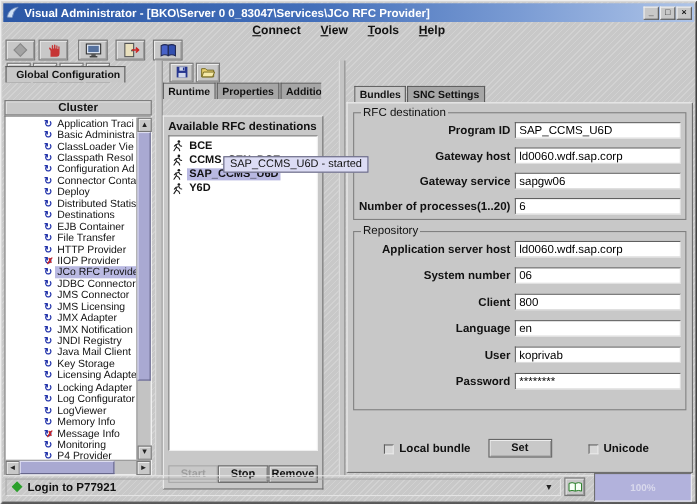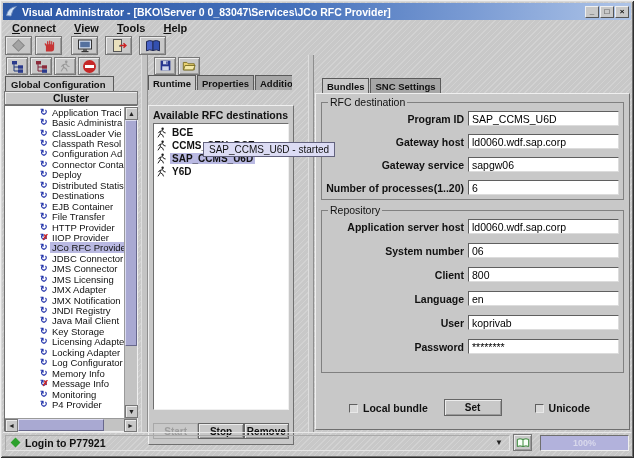--- a/index.html
+++ b/index.html
@@ -5,21 +5,21 @@
   * { margin:0; padding:0; box-sizing:border-box; font-family:"Liberation Sans", sans-serif; }
   html,body { background:#9a9a9a; }
   .window {
     position:relative; width:634px; height:458px;
     background-color:#c8c8c8;
     background-image: repeating-linear-gradient(135deg, rgba(255,255,255,.18) 0 1px, transparent 1px 4px);
     box-shadow: inset 1px 1px 0 #efefef, inset -1px -1px 0 #303030,
                 inset 2px 2px 0 #d8d8d8, inset -2px -2px 0 #6e6e6e;
     overflow:hidden; font-size:11px; color:#111;
   }
-  .abs { position:absolute; }
+  .abs { position:absolute;justify-content:center; }
   .sunken { border:1px solid; border-color:#6f6f6f #efefef #efefef #6f6f6f; }
 
   
   .titlebar { left:3px; top:3px; width:628px; height:17px;
     background:linear-gradient(90deg,#2c58a6 0%,#436fba 45%,#7b9cd4 75%,#aec4e8 100%);
     display:flex; align-items:center; padding:0 2px; }
   .titlebar .title-text { color:#fff; font-weight:bold; font-size:10.5px; margin-left:4px;
     white-space:nowrap; overflow:hidden; flex:1; }
   .win-btn { width:14px; height:12px; background:#c8c8c8; border:1px solid;
     border-color:#efefef #555 #555 #efefef; font-size:8px; font-weight:bold; line-height:9px;
@@ -40,21 +40,21 @@
   .minibar { display:flex; align-items:center; }
   .sbtn { width:22px; height:18px; background:#c8c8c8; border:1px solid #777;
     box-shadow: inset 1px 1px 0 #ececec, inset -1px -1px 0 #9a9a9a;
     display:flex; align-items:center; justify-content:center; margin-right:2px; }
   .diamond { width:9px; height:9px; background:#a3a3a3; border:1px solid #8a8a8a; transform:rotate(45deg); }
   .stop-circle { width:13px; height:13px; border-radius:50%; background:#c62828; position:relative; }
   .stop-circle::after { content:""; position:absolute; left:2px; right:2px; top:5px; height:3px; background:#fff; }
 
   
   .left-minibar { left:6px; top:56px; height:20px; }
-  .left-tab { left:5px; top:76px; width:109px; height:15px; background:#c8c8c8;
+  .left-tab { left:5px; top:60px; width:109px; height:15px; background:#c8c8c8;
     border:1px solid #5a5a5a; border-bottom:none; font-weight:bold; font-size:9.5px;
     display:flex; align-items:center; padding-left:5px; white-space:nowrap; overflow:hidden; }
   .cluster-header { left:4px; top:91px; width:134px; height:14px; background:#c8c8c8;
     border:1px solid #777; box-shadow: inset 1px 1px 0 #eee;
     font-weight:bold; font-size:10.5px; display:flex; align-items:center; justify-content:center; }
   .tree-wrap { left:4px; top:105px; width:134px; height:327px; background:#fff; }
   .tree-viewport { position:absolute; left:1px; top:1px; right:13px; bottom:13px;
     background:#fff; overflow:hidden; }
   .tree-row { height:10.45px; display:flex; align-items:center; padding-left:34px;
     font-size:9.5px; white-space:nowrap; }
@@ -138,21 +138,21 @@
   
   .statusbar { left:3px; top:432px; width:628px; height:20px; border-top:1px solid #e8e8e8;
     display:flex; align-items:center; padding:0 2px; }
   .conn-combo { width:505px; height:16px; display:flex; align-items:center;
     border:1px solid; border-color:#aaa #e4e4e4 #e4e4e4 #aaa; padding:0 3px; }
   .green-diamond { width:7px; height:7px; background:#2ca02c; transform:rotate(45deg);
     margin:0 6px 0 3px; flex:0 0 7px; }
   .conn-text { font-weight:bold; font-size:10.5px; flex:1; white-space:nowrap; overflow:hidden; }
   .dd-arrow { font-size:8px; color:#222; padding:0 3px; }
   .log-btn { width:19px; height:17px; margin-left:3px; display:flex; align-items:center; justify-content:center; }
-  .progress { flex:1; height:16px; margin-left:6px; background:#b2b2dc; border:1px solid;
+  .progress { flex:1; height:26px; margin-left:6px; background:#b2b2dc; border:1px solid;
     border-color:#6f6f6f #efefef #efefef #6f6f6f; display:flex; align-items:center;
     justify-content:center; font-size:9px; font-weight:bold; color:#d9d9ec; }
 </style>
 </head>
 <body>
 
 <div class="window">
 
   <div class="abs titlebar">
     <span class="app-icon">
@@ -358,20 +358,24 @@
         <div class="tree-row running">
           <span class="tree-icon"></span>
           <span class="tree-label">Locking Adapter</span>
         </div>
 
         <div class="tree-row running">
           <span class="tree-icon"></span>
           <span class="tree-label">Log Configurator</span>
         </div>
 
+        <div class="tree-row running">
+          <span class="tree-icon"></span>
+          <span class="tree-label">LogViewer</span>
+        </div>
 
         <div class="tree-row running">
           <span class="tree-icon"></span>
           <span class="tree-label">Memory Info</span>
         </div>
 
         <div class="tree-row stopped">
           <span class="tree-icon"></span>
           <span class="tree-label">Message Info</span>
         </div>

